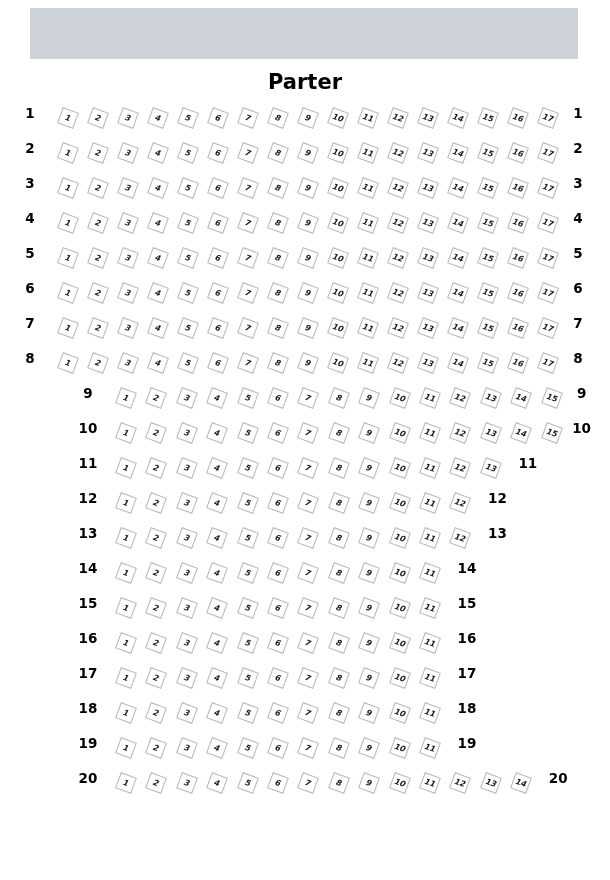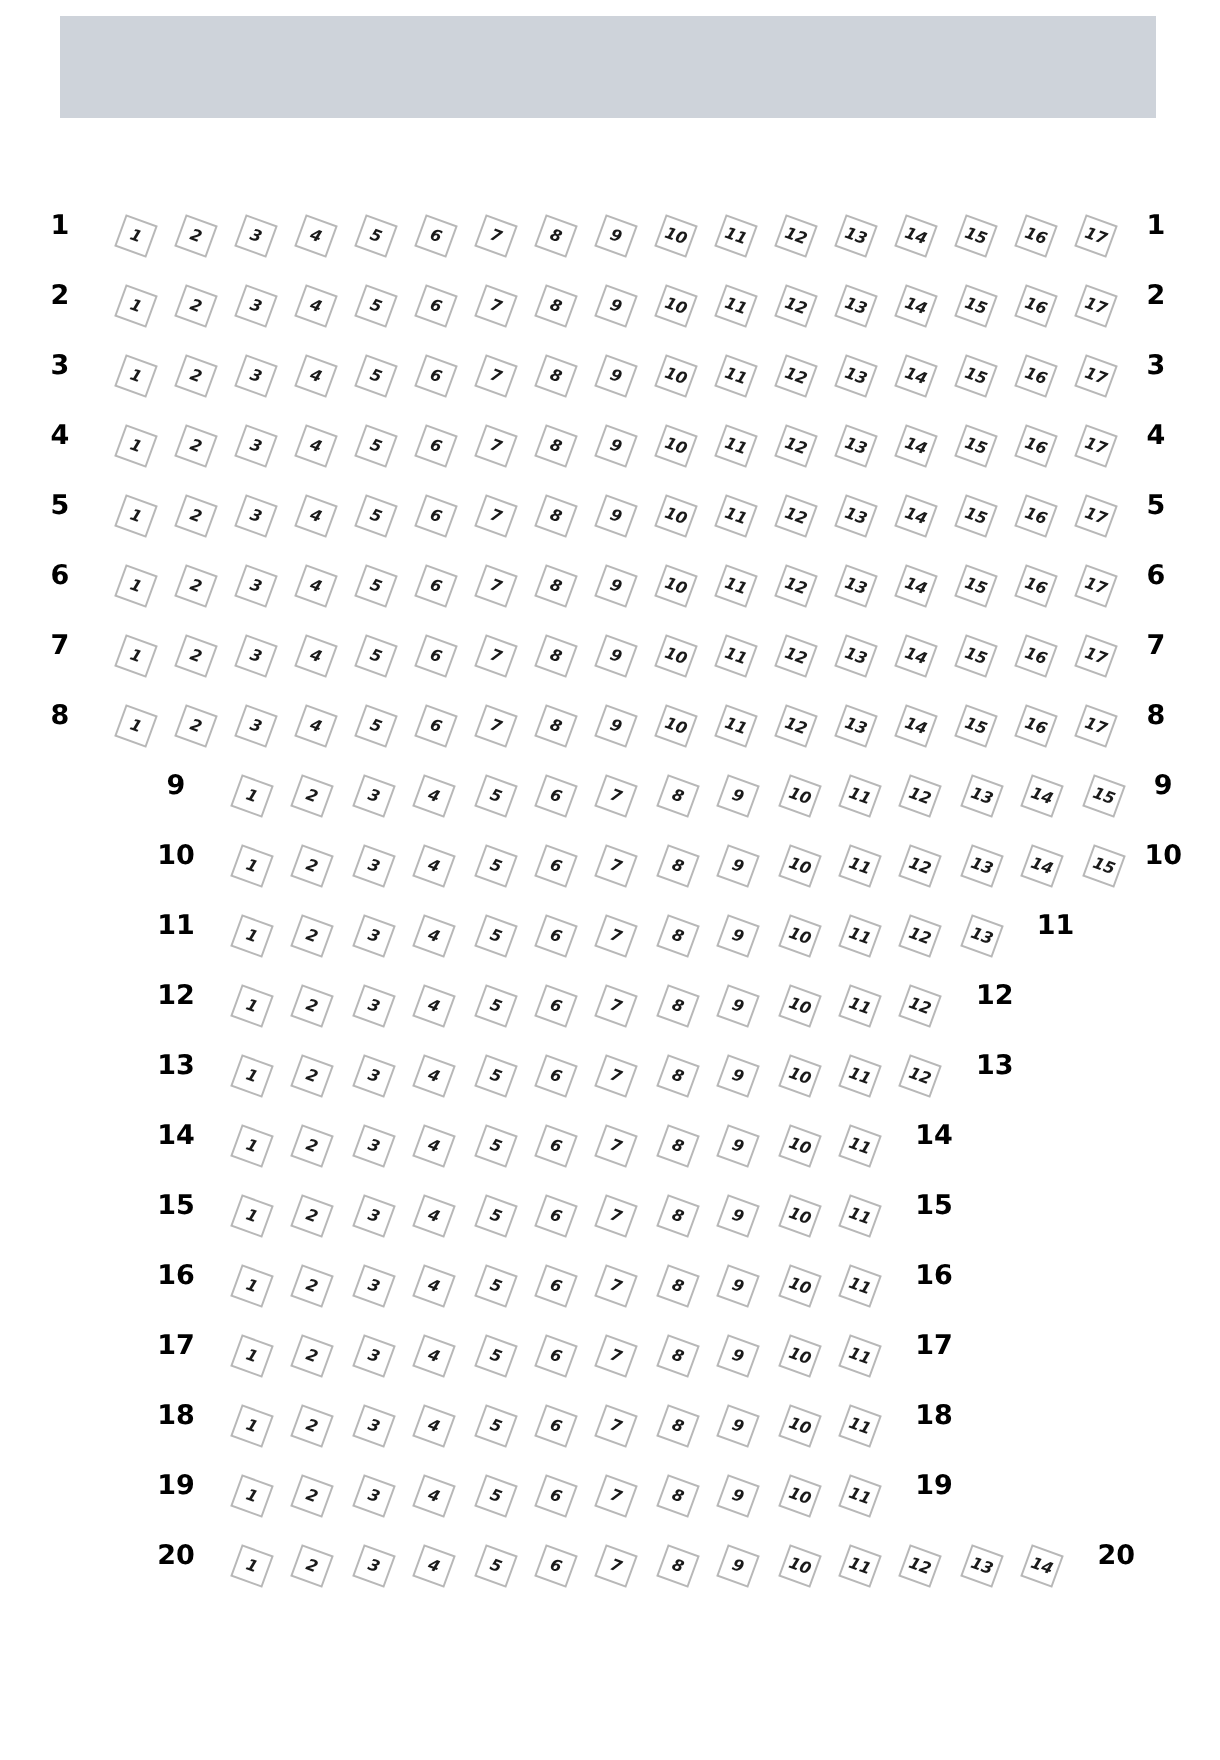--- a/index.html
+++ b/index.html
@@ -53,20 +53,21 @@
     font-weight: bold;
     color: #1a1a1a;
     cursor: pointer;
   }
 </style>
 </head>
 <body>
 
 <div class="canvas">
   <div class="stage" style="background: rgb(206, 211, 218);"></div>
+  <div class="title">Parter</div>
   <div id="rows">
       <div>
         <div class="row-label" style="left: 30px; top: 113px; color: rgb(0, 0, 0);">1</div>
         <div class="seat" style="left: 68px; top: 118px; border-color: rgb(184, 184, 184); color: rgb(26, 26, 26);">1</div>
         <div class="seat" style="left: 98px; top: 118px; border-color: rgb(184, 184, 184); color: rgb(26, 26, 26);">2</div>
         <div class="seat" style="left: 128px; top: 118px; border-color: rgb(184, 184, 184); color: rgb(26, 26, 26);">3</div>
         <div class="seat" style="left: 158px; top: 118px; border-color: rgb(184, 184, 184); color: rgb(26, 26, 26);">4</div>
         <div class="seat" style="left: 188px; top: 118px; border-color: rgb(184, 184, 184); color: rgb(26, 26, 26);">5</div>
         <div class="seat" style="left: 218px; top: 118px; border-color: rgb(184, 184, 184); color: rgb(26, 26, 26);">6</div>
         <div class="seat" style="left: 248px; top: 118px; border-color: rgb(184, 184, 184); color: rgb(26, 26, 26);">7</div>

